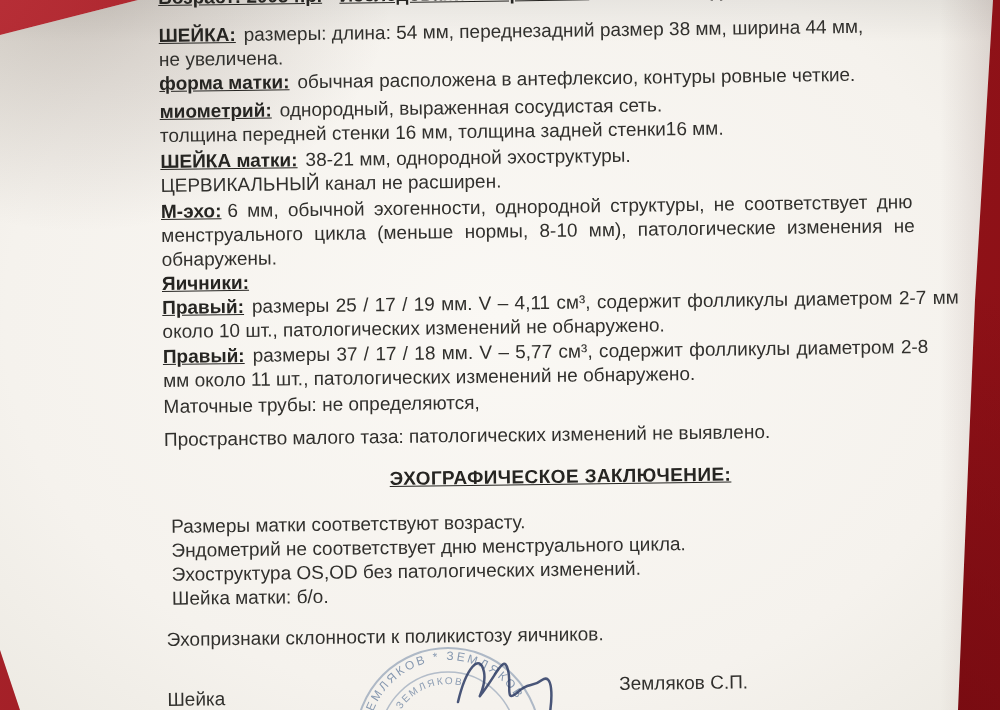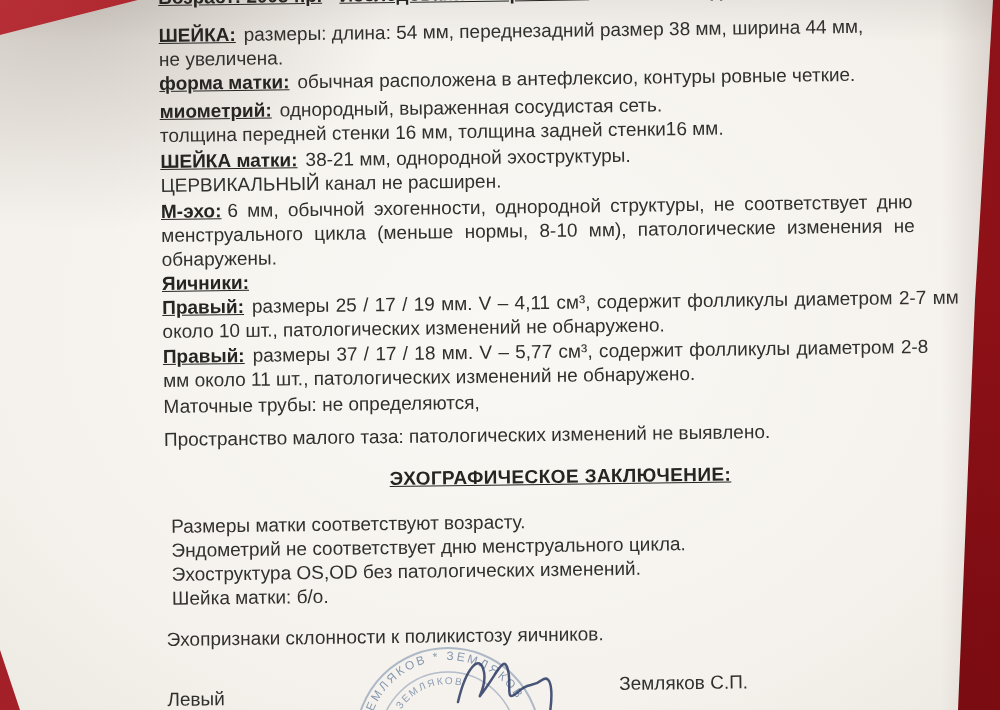--- a/index.html
+++ b/index.html
@@ -105,21 +105,21 @@
     <div class="line heading" style="margin-top:18px">ЭХОГРАФИЧЕСКОЕ ЗАКЛЮЧЕНИЕ:</div>
 
     <div class="line indent" style="margin-top:21px">Размеры матки соответствуют возрасту.</div>
     <div class="line indent">Эндометрий не соответствует дню менструального цикла.</div>
     <div class="line indent">Эхоструктура OS,OD без патологических изменений.</div>
     <div class="line indent">Шейка матки: б/о.</div>
 
     <div class="line" style="margin-top:17px">Эхопризнаки склонности к поликистозу яичников.</div>
 
     <div class="line footer" style="margin-top:36px">
-      <span>Левый</span>
+      <span>Шейка</span>
       <span class="doctor-name">Земляков С.П.</span>
     </div>
 
   </div>
 
   <svg class="stamp" width="232" height="210" viewBox="0 0 232 210">
     <circle cx="116" cy="100" r="92" fill="none" stroke="#7288a6" stroke-width="2" opacity="0.55"></circle>
     <circle cx="116" cy="100" r="68" fill="none" stroke="#7288a6" stroke-width="1.5" opacity="0.5"></circle>
     <path id="stamp-arc-outer" d="M 36 100 A 80 80 0 1 1 196 100" fill="none"></path>
     <path id="stamp-arc-inner" d="M 60 100 A 56 56 0 1 1 172 100" fill="none"></path>

